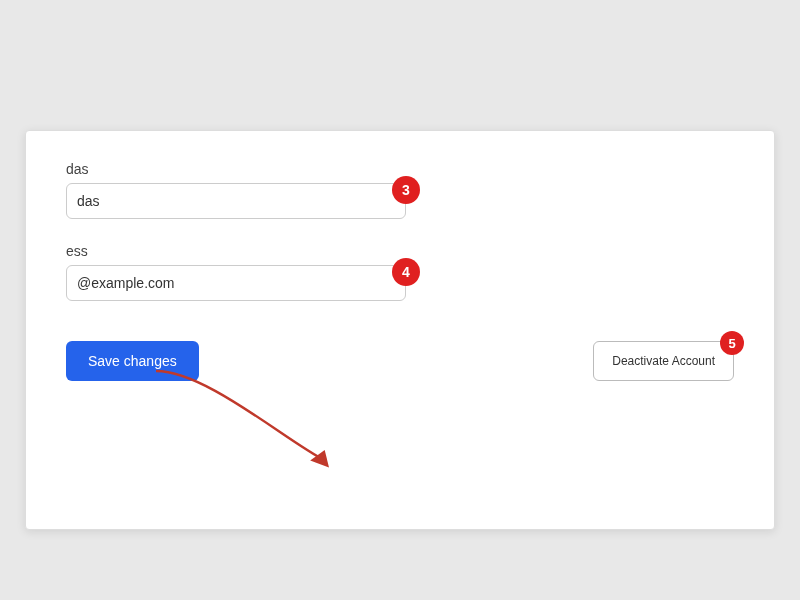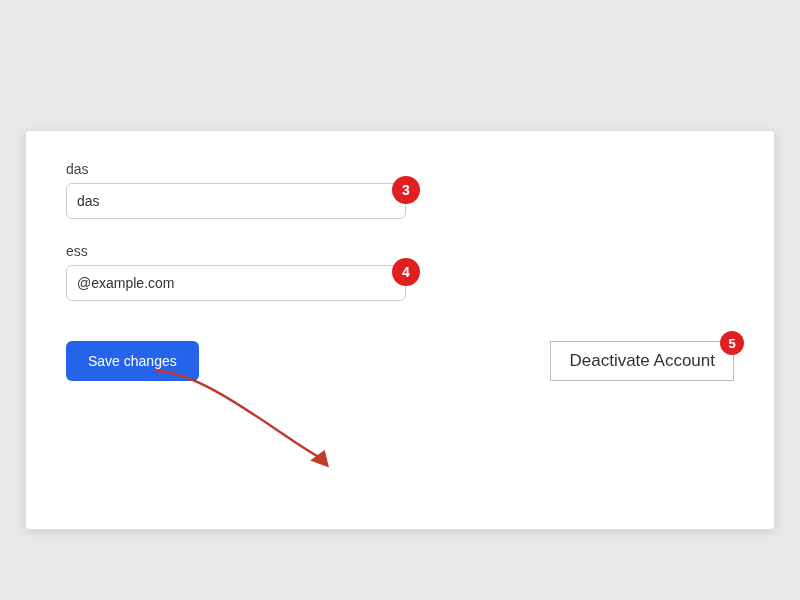--- a/index.html
+++ b/index.html
@@ -194,24 +194,24 @@
       height: 40px;
       font-size: 14px;
       font-weight: 500;
       cursor: pointer;
       text-align: right;
     }
     .btn-deactivate {
       background: #ffffff;
       color: #333;
       border: 1px solid #bbb;
-      border-radius: 0;
+      border-radius: 6px;
       padding: 0 18px;
       height: 40px;
-      font-size: 17px;
+      font-size: 12px;
       cursor: pointer;
       position: relative;
     }
 
     
     .arrow-svg {
       position: absolute;
       top: 30px;
       left: 100px;
       pointer-events: none;

